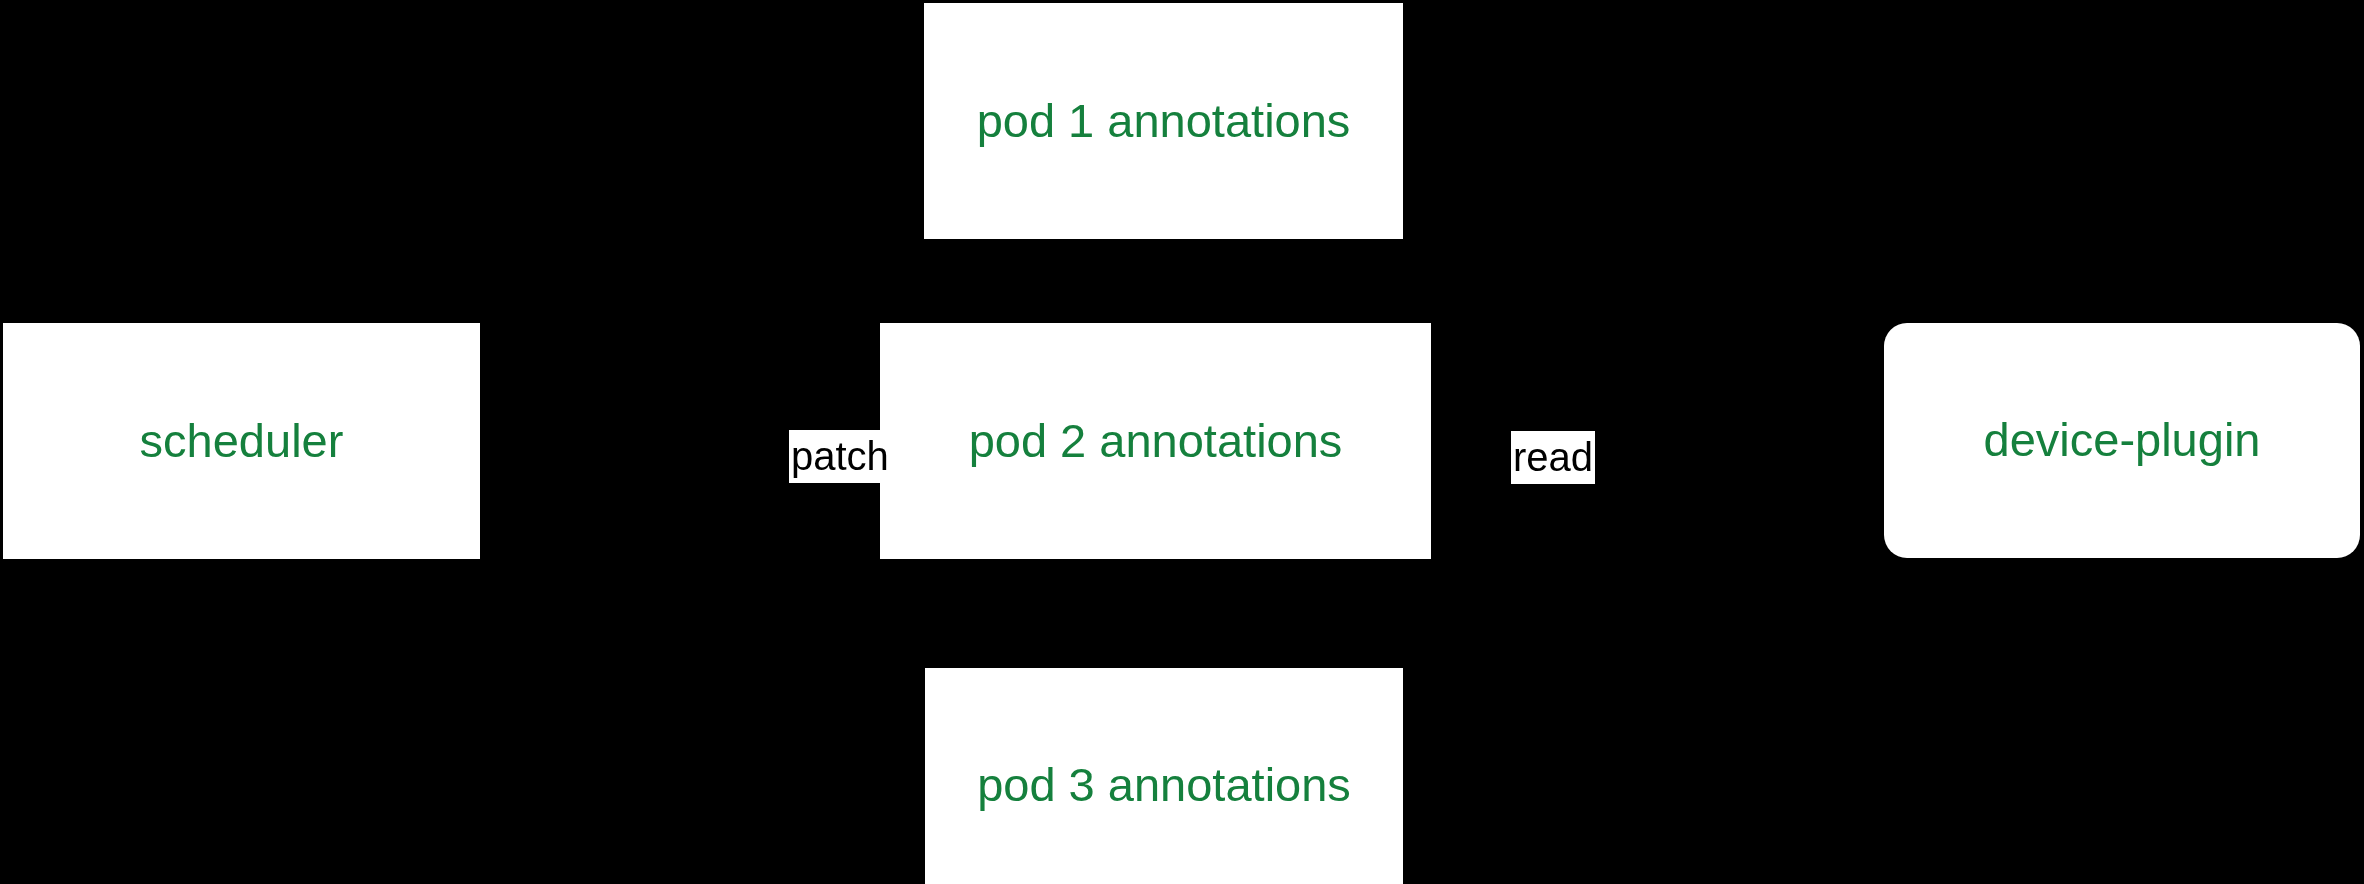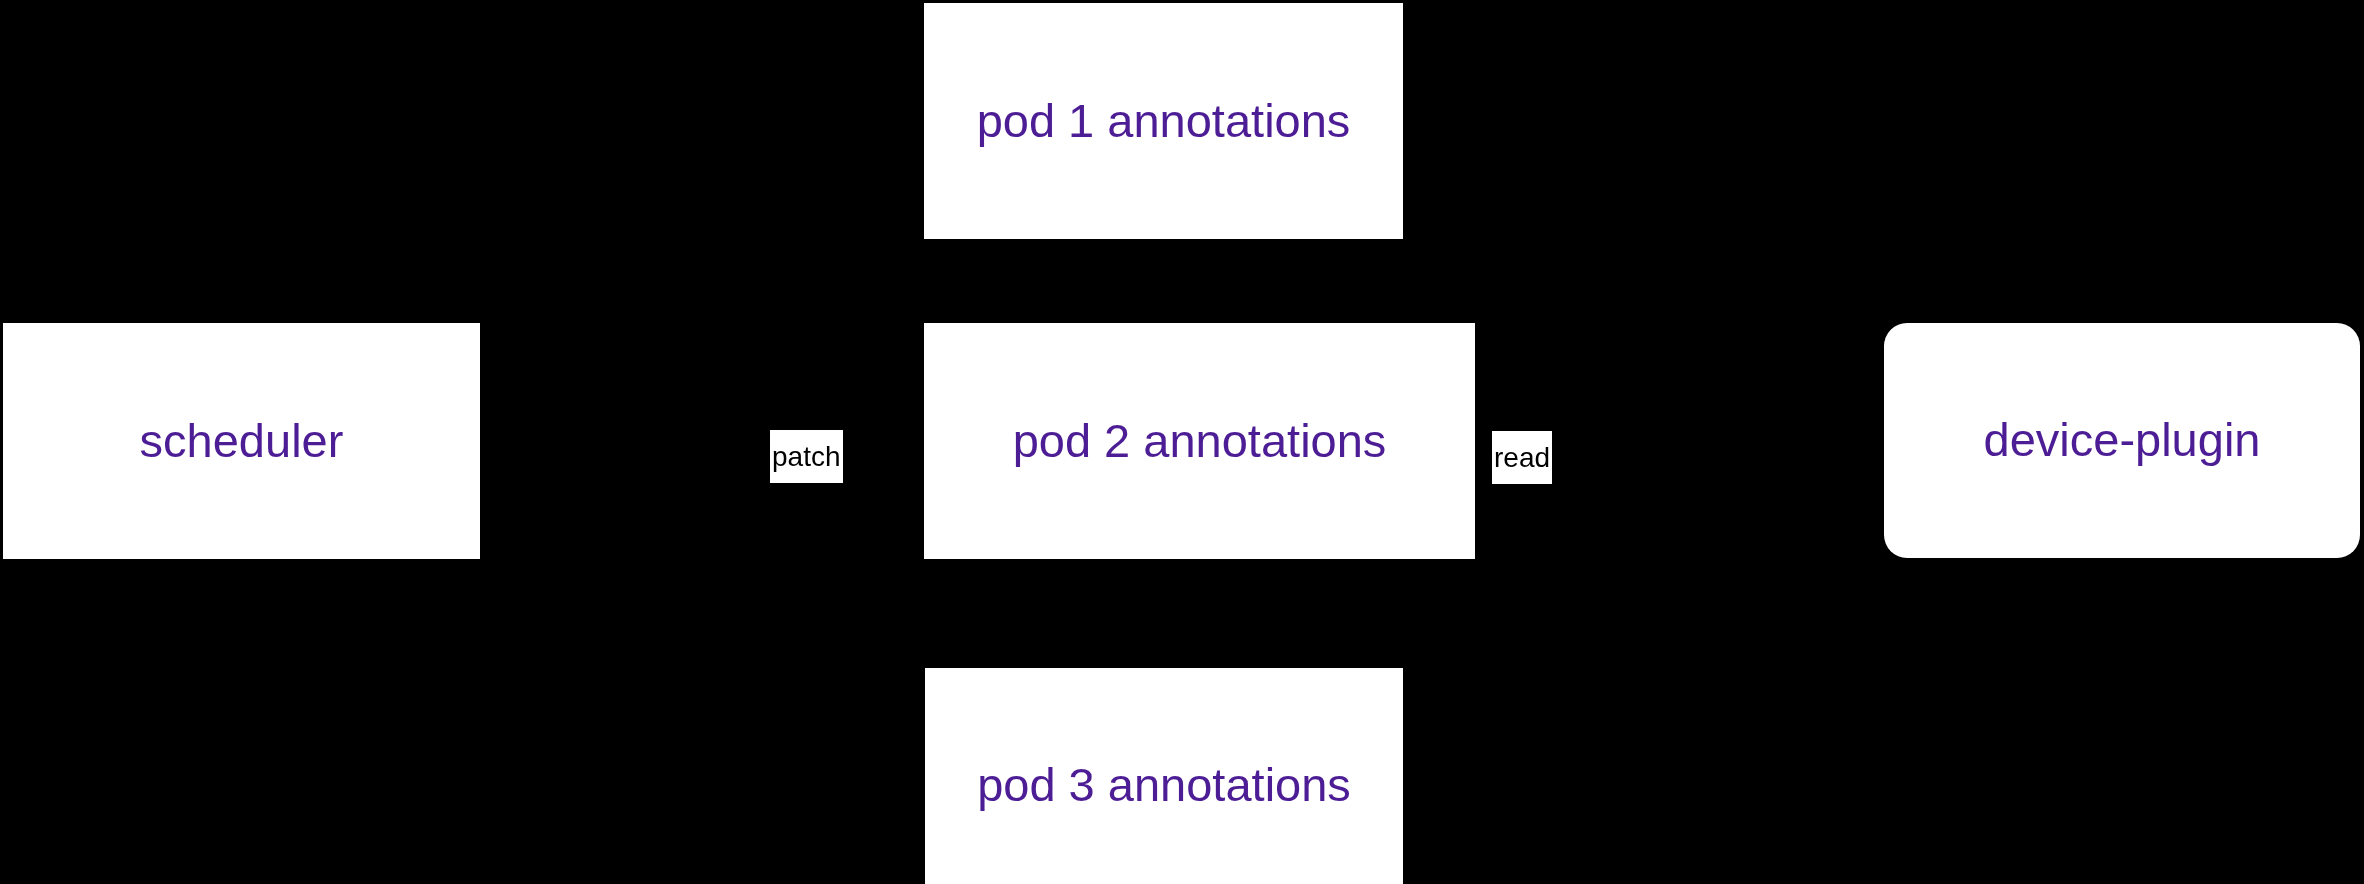--- a/index.html
+++ b/index.html
@@ -11,43 +11,44 @@
     position: relative;
     width: 2364px;
     height: 884px;
     background: #000000;
     overflow: hidden;
     font-family: "Liberation Sans", "DejaVu Sans", sans-serif;
   }
   .node {
     position: absolute;
     background: #ffffff;
-    color: #4c1d95;
+    color: #15803d;
     display: flex;
     align-items: center;
     justify-content: center;
     font-size: 47px;
     line-height: 1.2;
     white-space: nowrap;
     box-sizing: border-box;
   }
   .node-scheduler      { left: 3px;    top: 323px; width: 477px; height: 236px; }
   .node-pod1           { left: 924px;  top: 3px;   width: 479px; height: 236px; }
-  .node-pod2           { left: 924px;  top: 323px; width: 551px; height: 236px; }
+  .node-pod2           { left: 880px;  top: 323px; width: 551px; height: 236px; }
   .node-pod3           { left: 925px;  top: 643px; width: 478px; height: 234px; margin-top: 25px; }
   .node-device-plugin  { left: 1884px; top: 323px; width: 476px; height: 235px; border-radius: 23px; }
   .edge-label {
     position: absolute;
     background: #ffffff;
     color: #000000;
-    font-size: 28px;
+    font-size: 40px;
     line-height: 53px;
     white-space: nowrap;
     padding: 0 2px;
     box-sizing: border-box;
+    margin-left: 19px;
   }
   .edge-label-patch { left: 770px;  top: 430px; }
   .edge-label-read  { left: 1492px; top: 431px; }
 </style>
 </head>
 <body>
 
 <div id="stage">
 
   <div class="node node-scheduler">

